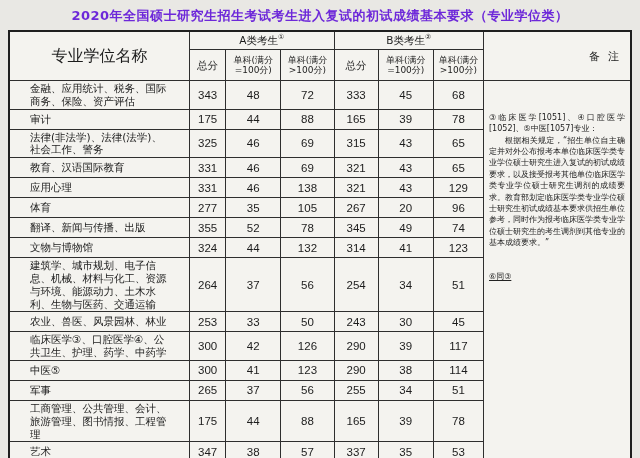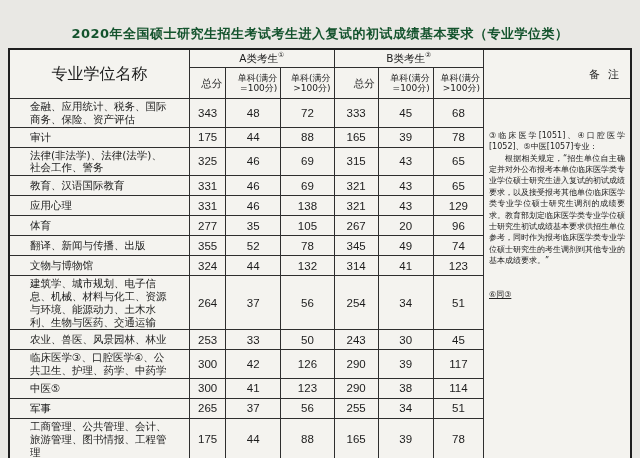--- a/index.html
+++ b/index.html
@@ -5,33 +5,33 @@
   html,body { margin:0; padding:0; }
   body {
     width:640px; height:458px; overflow:hidden;
     background:#e9e8e4;
     font-family:"DejaVu Sans","Liberation Sans",sans-serif;
     color:#1c1c1c;
     -webkit-font-smoothing:antialiased;
   }
   .title {
     text-align:center; font-size:13px; font-weight:bold;
-    margin:25px 4px 5px; letter-spacing:0.5px; color:#14532d;
+    margin:7px 4px 5px; letter-spacing:0.5px; color:#6d28d9;
   }
   table.score {
     border-collapse:collapse; table-layout:fixed;
     margin:0 auto; width:624px;
     background:#f4f3ef;
     border:2px solid #1f1f1f;
   }
   .score th, .score td { border:1px solid #2e2e2e; padding:1px 3px; }
   thead th { font-weight:normal; }
   .h-group { font-size:10.5px; height:15px; }
   .h-main  { font-size:16px; }
-  .h-sub   { font-size:9px; white-space:pre-line; text-align:right; height:28px; line-height:1.15; }
+  .h-sub   { font-size:9px; white-space:pre-line; text-align:center; height:28px; line-height:1.15; }
   .h-total { font-size:10.5px; }
   .h-remark { font-size:11px; letter-spacing:8px; text-align:right; }
   .sup { font-size:7px; vertical-align:super; }
   td.label {
     font-size:10.5px; line-height:1.22; height:17px;
     padding:1px 20px; text-align:left; vertical-align:middle;
   }
   td.num {
     text-align:center; font-size:11.5px; vertical-align:middle;
     font-family:"Liberation Sans","DejaVu Sans",sans-serif;

